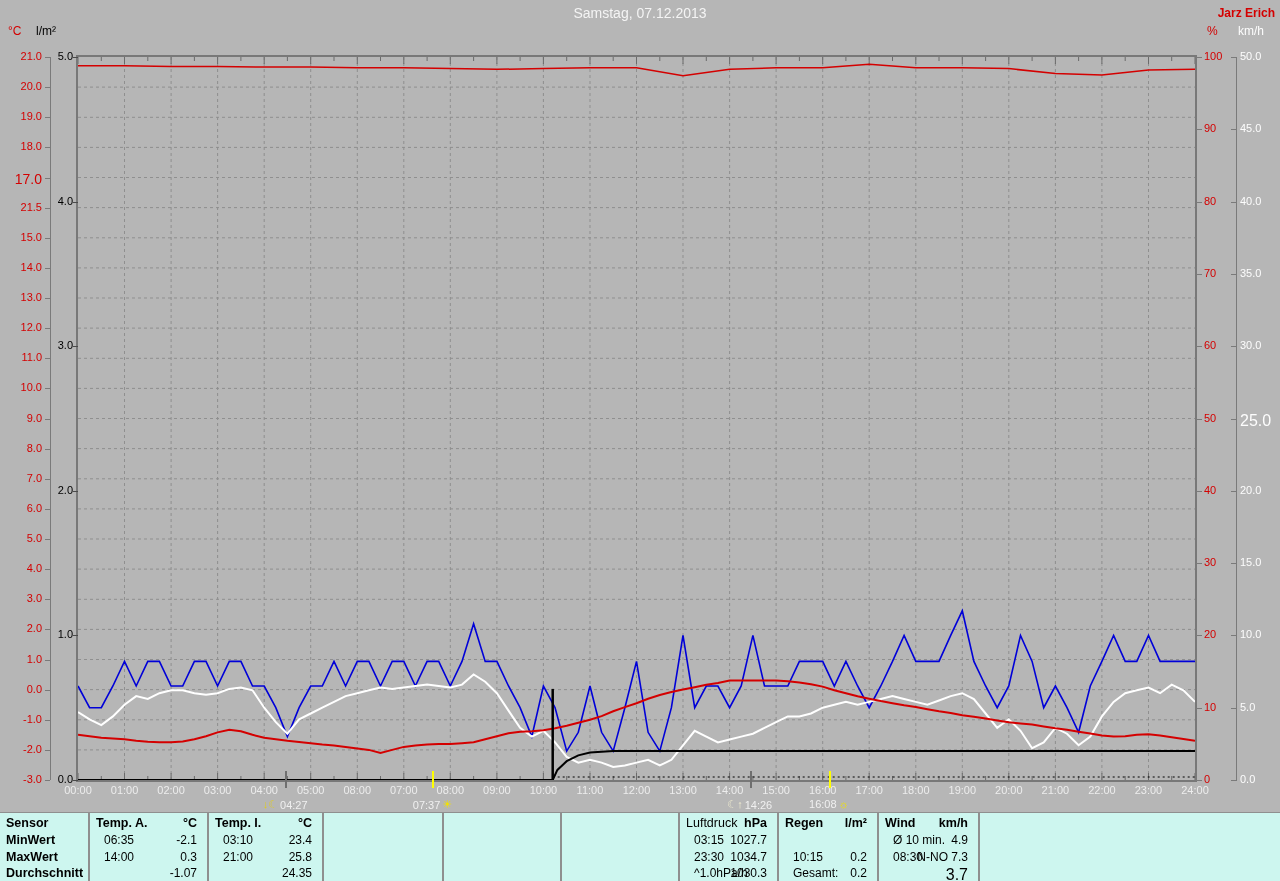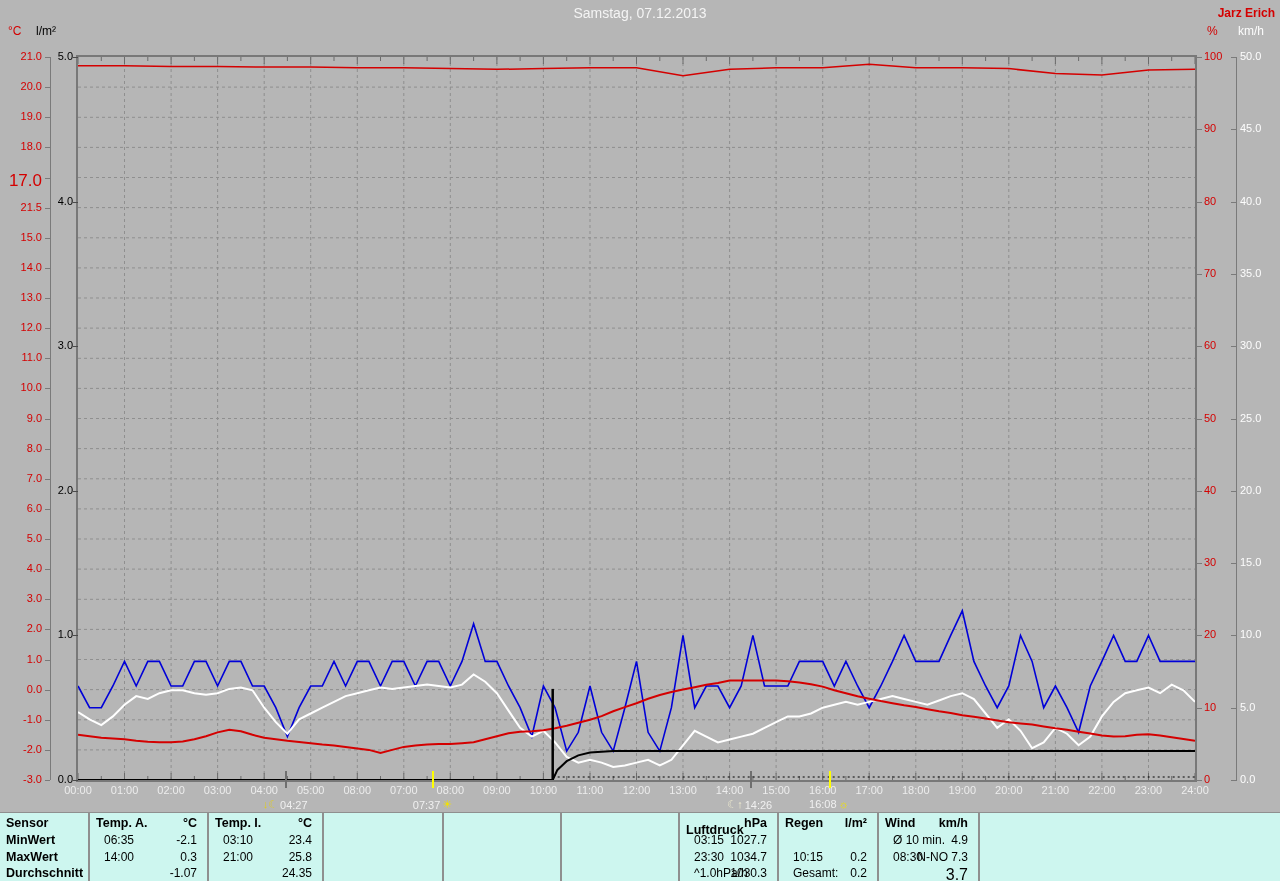--- a/index.html
+++ b/index.html
@@ -46,21 +46,21 @@
 
   <div class="abs" id="axis-layer">
       <div style="position: absolute; left: 0px; top: 50px; width: 42px; text-align: right; font-size: 11px; color: rgb(212, 0, 0);">21.0</div>
       <div style="position: absolute; left: 45px; top: 57px; width: 5px; height: 1px; background: rgb(122, 122, 122);"></div>
       <div style="position: absolute; left: 0px; top: 80.125px; width: 42px; text-align: right; font-size: 11px; color: rgb(212, 0, 0);">20.0</div>
       <div style="position: absolute; left: 45px; top: 87.125px; width: 5px; height: 1px; background: rgb(122, 122, 122);"></div>
       <div style="position: absolute; left: 0px; top: 110.25px; width: 42px; text-align: right; font-size: 11px; color: rgb(212, 0, 0);">19.0</div>
       <div style="position: absolute; left: 45px; top: 117.25px; width: 5px; height: 1px; background: rgb(122, 122, 122);"></div>
       <div style="position: absolute; left: 0px; top: 140.375px; width: 42px; text-align: right; font-size: 11px; color: rgb(212, 0, 0);">18.0</div>
       <div style="position: absolute; left: 45px; top: 147.375px; width: 5px; height: 1px; background: rgb(122, 122, 122);"></div>
-      <div style="position: absolute; left: 0px; top: 170.5px; width: 42px; text-align: right; font-size: 17px; color: rgb(212, 0, 0);">17.0</div>
+      <div style="position: absolute; left: 0px; top: 170.5px; width: 42px; text-align: right; font-size: 14px; color: rgb(212, 0, 0);">17.0</div>
       <div style="position: absolute; left: 45px; top: 177.5px; width: 5px; height: 1px; background: rgb(122, 122, 122);"></div>
       <div style="position: absolute; left: 0px; top: 200.625px; width: 42px; text-align: right; font-size: 11px; color: rgb(212, 0, 0);">21.5</div>
       <div style="position: absolute; left: 45px; top: 207.625px; width: 5px; height: 1px; background: rgb(122, 122, 122);"></div>
       <div style="position: absolute; left: 0px; top: 230.75px; width: 42px; text-align: right; font-size: 11px; color: rgb(212, 0, 0);">15.0</div>
       <div style="position: absolute; left: 45px; top: 237.75px; width: 5px; height: 1px; background: rgb(122, 122, 122);"></div>
       <div style="position: absolute; left: 0px; top: 260.875px; width: 42px; text-align: right; font-size: 11px; color: rgb(212, 0, 0);">14.0</div>
       <div style="position: absolute; left: 45px; top: 267.875px; width: 5px; height: 1px; background: rgb(122, 122, 122);"></div>
       <div style="position: absolute; left: 0px; top: 291px; width: 42px; text-align: right; font-size: 11px; color: rgb(212, 0, 0);">13.0</div>
       <div style="position: absolute; left: 45px; top: 298px; width: 5px; height: 1px; background: rgb(122, 122, 122);"></div>
       <div style="position: absolute; left: 0px; top: 321.125px; width: 42px; text-align: right; font-size: 11px; color: rgb(212, 0, 0);">12.0</div>
@@ -134,21 +134,21 @@
       <div style="position: absolute; left: 1240px; top: 50px; width: 40px; font-size: 11px; color: rgb(253, 253, 253);">50.0</div>
       <div style="position: absolute; left: 1231px; top: 129.3px; width: 6px; height: 1px; background: rgb(122, 122, 122);"></div>
       <div style="position: absolute; left: 1240px; top: 122.3px; width: 40px; font-size: 11px; color: rgb(253, 253, 253);">45.0</div>
       <div style="position: absolute; left: 1231px; top: 201.6px; width: 6px; height: 1px; background: rgb(122, 122, 122);"></div>
       <div style="position: absolute; left: 1240px; top: 194.6px; width: 40px; font-size: 11px; color: rgb(253, 253, 253);">40.0</div>
       <div style="position: absolute; left: 1231px; top: 273.9px; width: 6px; height: 1px; background: rgb(122, 122, 122);"></div>
       <div style="position: absolute; left: 1240px; top: 266.9px; width: 40px; font-size: 11px; color: rgb(253, 253, 253);">35.0</div>
       <div style="position: absolute; left: 1231px; top: 346.2px; width: 6px; height: 1px; background: rgb(122, 122, 122);"></div>
       <div style="position: absolute; left: 1240px; top: 339.2px; width: 40px; font-size: 11px; color: rgb(253, 253, 253);">30.0</div>
       <div style="position: absolute; left: 1231px; top: 418.5px; width: 6px; height: 1px; background: rgb(122, 122, 122);"></div>
-      <div style="position: absolute; left: 1240px; top: 411.5px; width: 40px; font-size: 11px; color: rgb(253, 253, 253);">25.0</div>
+      <div style="position: absolute; left: 1240px; top: 411.5px; width: 40px; font-size: 16px; color: rgb(253, 253, 253);">25.0</div>
       <div style="position: absolute; left: 1231px; top: 490.8px; width: 6px; height: 1px; background: rgb(122, 122, 122);"></div>
       <div style="position: absolute; left: 1240px; top: 483.8px; width: 40px; font-size: 11px; color: rgb(253, 253, 253);">20.0</div>
       <div style="position: absolute; left: 1231px; top: 563.1px; width: 6px; height: 1px; background: rgb(122, 122, 122);"></div>
       <div style="position: absolute; left: 1240px; top: 556.1px; width: 40px; font-size: 11px; color: rgb(253, 253, 253);">15.0</div>
       <div style="position: absolute; left: 1231px; top: 635.4px; width: 6px; height: 1px; background: rgb(122, 122, 122);"></div>
       <div style="position: absolute; left: 1240px; top: 628.4px; width: 40px; font-size: 11px; color: rgb(253, 253, 253);">10.0</div>
       <div style="position: absolute; left: 1231px; top: 707.7px; width: 6px; height: 1px; background: rgb(122, 122, 122);"></div>
       <div style="position: absolute; left: 1240px; top: 700.7px; width: 40px; font-size: 11px; color: rgb(253, 253, 253);">5.0</div>
       <div style="position: absolute; left: 1231px; top: 780px; width: 6px; height: 1px; background: rgb(122, 122, 122);"></div>
       <div style="position: absolute; left: 1240px; top: 773px; width: 40px; font-size: 11px; color: rgb(253, 253, 253);">0.0</div>
@@ -213,21 +213,21 @@
       <div style="position: absolute; left: 104px; top: 37px; width: 71px; font-size: 12px;">14:00</div>
       <div style="position: absolute; left: 88px; top: 37px; width: 109px; text-align: right; font-size: 12px;">0.3</div>
       <div style="position: absolute; left: 88px; top: 53px; width: 109px; text-align: right; font-size: 12px;">-1.07</div>
       <div style="position: absolute; left: 215px; top: 3px; width: 69px; font-size: 12.5px; font-weight: bold;">Temp. I.</div>
       <div style="position: absolute; left: 207px; top: 3px; width: 105px; text-align: right; font-size: 12.5px; font-weight: bold;">°C</div>
       <div style="position: absolute; left: 223px; top: 20px; width: 69px; font-size: 12px;">03:10</div>
       <div style="position: absolute; left: 207px; top: 20px; width: 105px; text-align: right; font-size: 12px;">23.4</div>
       <div style="position: absolute; left: 223px; top: 37px; width: 69px; font-size: 12px;">21:00</div>
       <div style="position: absolute; left: 207px; top: 37px; width: 105px; text-align: right; font-size: 12px;">25.8</div>
       <div style="position: absolute; left: 207px; top: 53px; width: 105px; text-align: right; font-size: 12px;">24.35</div>
-      <div style="position: absolute; left: 686px; top: 10px; width: 59px; font-size: 12.5px; font-weight: bold;">Luftdruck</div>
+      <div style="position: absolute; left: 686px; top: 3px; width: 59px; font-size: 12.5px; font-weight: normal;">Luftdruck</div>
       <div style="position: absolute; left: 678px; top: 3px; width: 89px; text-align: right; font-size: 12.5px; font-weight: bold;">hPa</div>
       <div style="position: absolute; left: 694px; top: 20px; width: 59px; font-size: 12px;">03:15</div>
       <div style="position: absolute; left: 678px; top: 20px; width: 89px; text-align: right; font-size: 12px;">1027.7</div>
       <div style="position: absolute; left: 694px; top: 37px; width: 59px; font-size: 12px;">23:30</div>
       <div style="position: absolute; left: 678px; top: 37px; width: 89px; text-align: right; font-size: 12px;">1034.7</div>
       <div style="position: absolute; left: 694px; top: 53px; width: 59px; font-size: 12px;">^1.0hPa/h</div>
       <div style="position: absolute; left: 678px; top: 53px; width: 89px; text-align: right; font-size: 12px;">1030.3</div>
       <div style="position: absolute; left: 785px; top: 3px; width: 60px; font-size: 12.5px; font-weight: bold;">Regen</div>
       <div style="position: absolute; left: 777px; top: 3px; width: 90px; text-align: right; font-size: 12.5px; font-weight: bold;">l/m²</div>
       <div style="position: absolute; left: 793px; top: 37px; width: 60px; font-size: 12px;">10:15</div>

